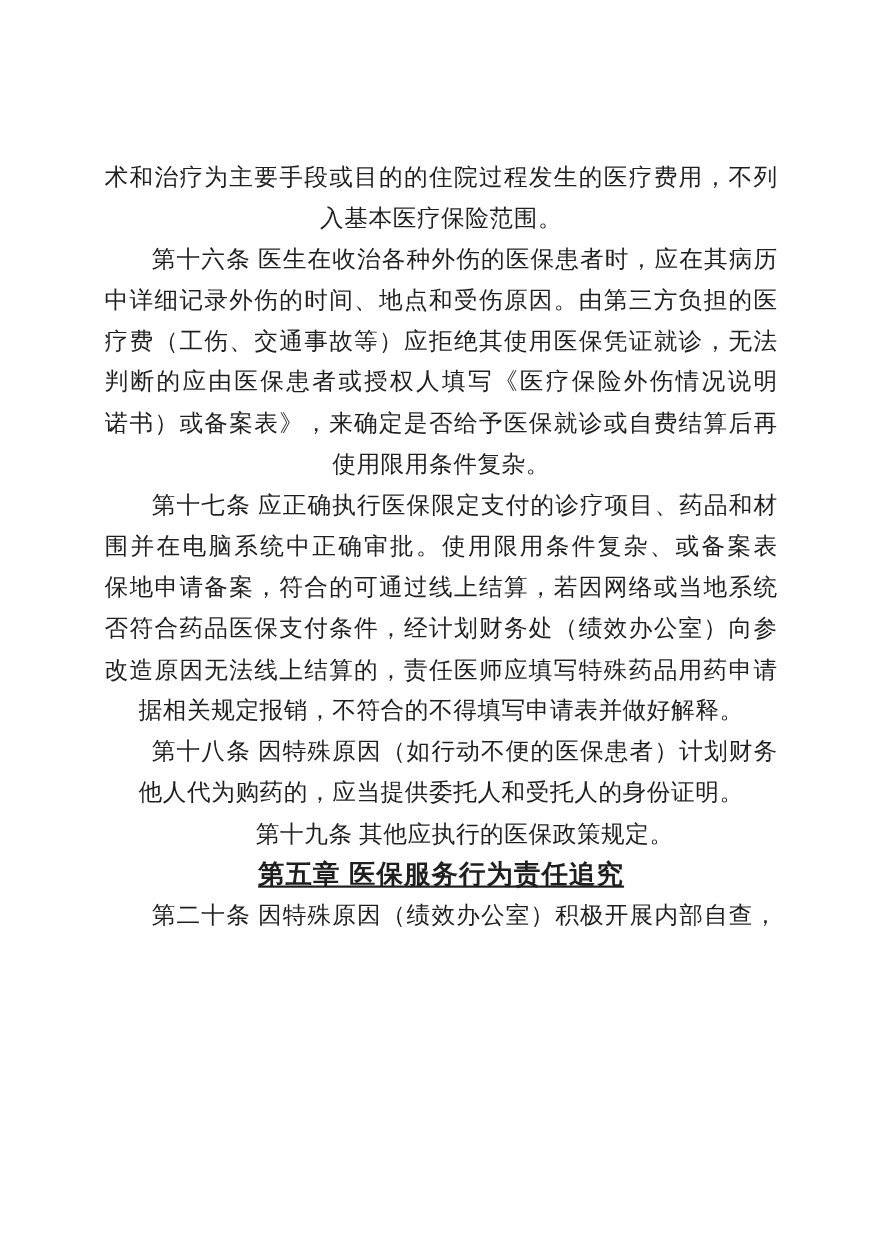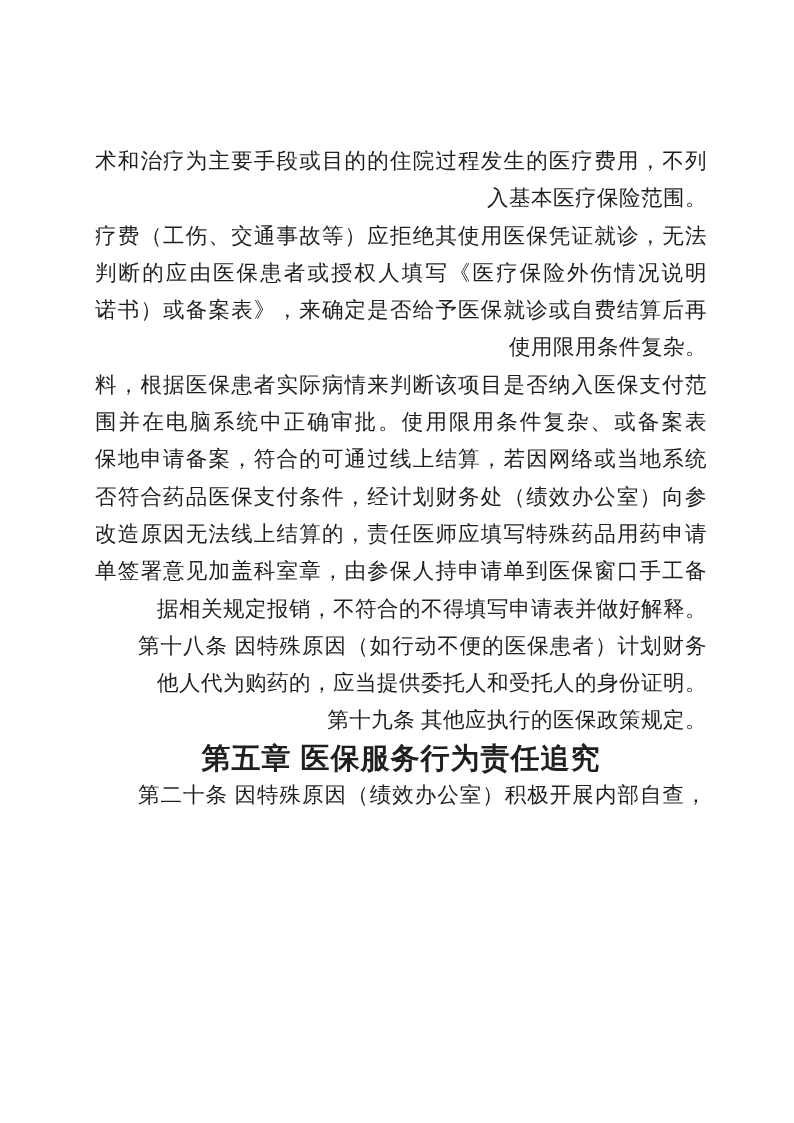--- a/index.html
+++ b/index.html
@@ -20,66 +20,68 @@
     position: absolute;
     left: 95px;
     top: 143px;
     width: 612px;
   }
   .line {
     height: 37.3px;
     line-height: 37.3px;
     font-size: 21.5px;
     letter-spacing: 0.5px;
-    text-align: right;
+    text-align: center;
     white-space: normal;
     overflow: hidden;
   }
   .just {
     text-align: justify;
     text-align-last: justify;
   }
   .ind {
     text-indent: 2em;
   }
   .heading {
     font-family: "Liberation Sans", sans-serif;
     font-weight: bold;
-    font-size: 29px;
+    font-size: 24px;
     text-align: center;
     text-align-last: center;
     letter-spacing: 1px;
+    text-decoration: underline;
   }
   .footer {
     position: absolute;
     left: 103px;
     top: 1019px;
     font-family: "Liberation Serif", serif;
     font-size: 17px;
     letter-spacing: 3px;
     color: #1f1f1f;
   }
 </style>
 </head>
 <body>
 
 <div class="page">
   <div class="content">
     <div class="line just">术和治疗为主要手段或目的的住院过程发生的医疗费用，不列</div>
     <div class="line">入基本医疗保险范围。</div>
+    <div class="line just ind">第十六条 医生在收治各种外伤的医保患者时，应在其病历</div>
+    <div class="line just">中详细记录外伤的时间、地点和受伤原因。由第三方负担的医</div>
     <div class="line just">疗费（工伤、交通事故等）应拒绝其使用医保凭证就诊，无法</div>
     <div class="line just">判断的应由医保患者或授权人填写《医疗保险外伤情况说明（承</div>
     <div class="line just">诺书）或备案表》，来确定是否给予医保就诊或自费结算后再根</div>
     <div class="line">使用限用条件复杂。</div>
-    <div class="line just">料，根据医保患者实际病情来判断该项目是否纳入医保支付范</div>
+    <div class="line just ind">第十七条 应正确执行医保限定支付的诊疗项目、药品和材</div>
     <div class="line just">围并在电脑系统中正确审批。使用限用条件复杂、或备案表</div>
     <div class="line just">保地申请备案，符合的可通过线上结算，若因网络或当地系统</div>
     <div class="line just">否符合药品医保支付条件，经计划财务处（绩效办公室）向参</div>
     <div class="line just">改造原因无法线上结算的，责任医师应填写特殊药品用药申请</div>
-    <div class="line just">单签署意见加盖科室章，由参保人持申请单到医保窗口手工备</div>
     <div class="line">据相关规定报销，不符合的不得填写申请表并做好解释。</div>
     <div class="line just ind">第十八条 因特殊原因（如行动不便的医保患者）计划财务处</div>
     <div class="line">他人代为购药的，应当提供委托人和受托人的身份证明。</div>
     <div class="line ind">第十九条 其他应执行的医保政策规定。</div>
     <div class="line heading">第五章 医保服务行为责任追究</div>
     <div class="line just ind">第二十条 因特殊原因（绩效办公室）积极开展内部自查，</div>
   </div>
   <div class="footer">- 6 -</div>
 </div>
 

